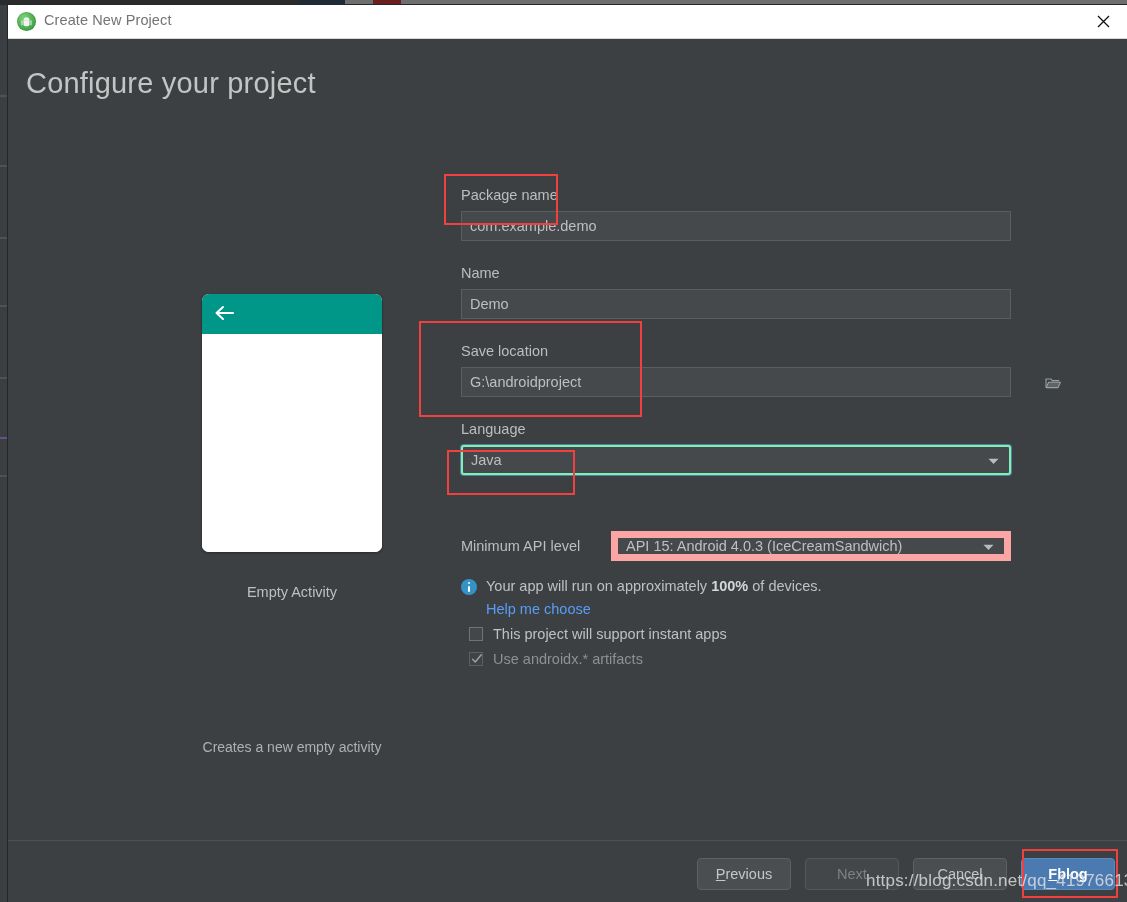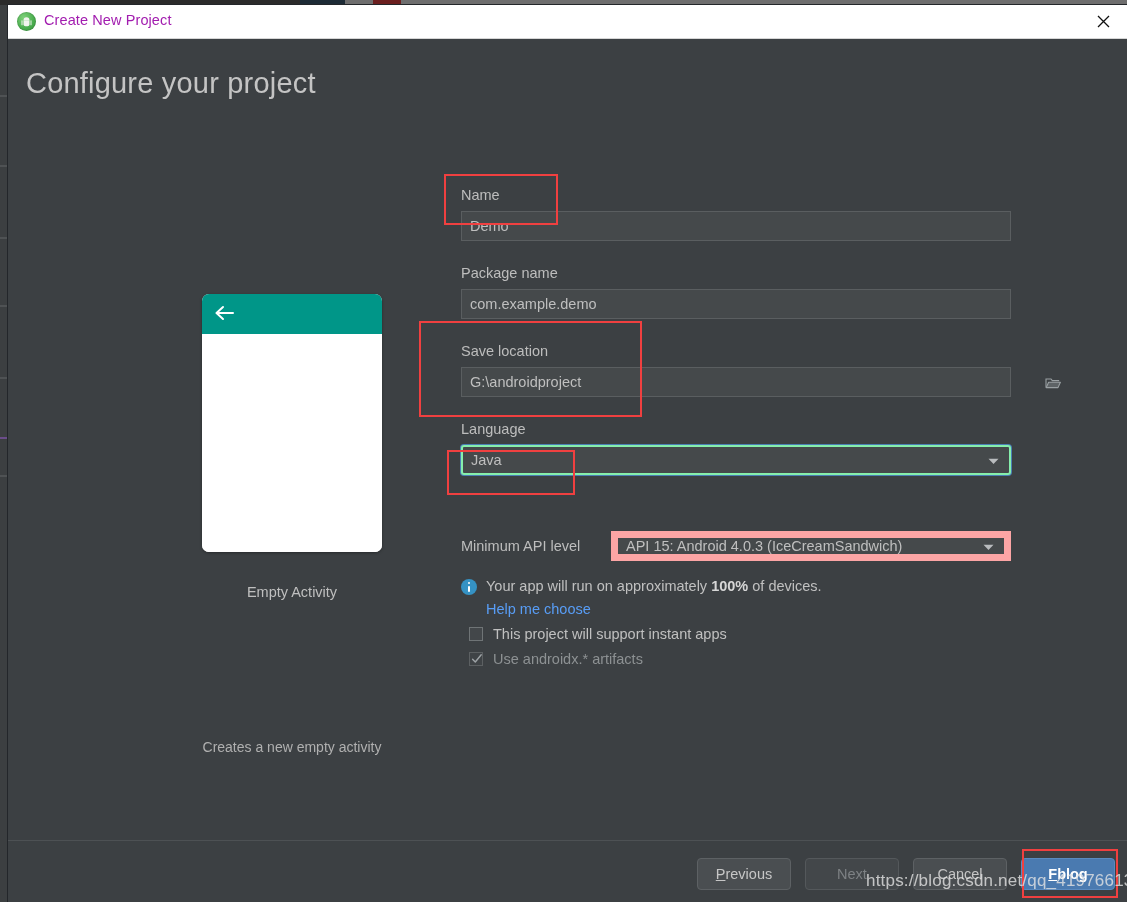--- a/index.html
+++ b/index.html
@@ -104,21 +104,21 @@
     background: #f2f4ef;
   }
   #app-icon .droid .arm-l { left: -0.6px; }
   #app-icon .droid .arm-r { right: -0.6px; }
 
   #window-title {
     position: absolute;
     left: 36px;
     top: 7px;
     font-size: 14.5px;
-    color: #a21caf;
+    color: #737373;
     letter-spacing: 0.1px;
   }
   #close-button {
     position: absolute;
     right: 0;
     top: 0;
     width: 47px;
     height: 32px;
     display: flex;
     align-items: center;
@@ -464,27 +464,27 @@
         </div>
         <div id="template-card-canvas"></div>
       </div>
       <div id="template-name">Empty Activity</div>
       <div id="template-description">Creates a new empty activity</div>
     </div>
 
     <div id="form">
 
       <div class="field-block">
+        <div class="field-label">Package name</div>
+        <input class="text-input" type="text" value="com.example.demo" style="">
+      </div>
+
+      <div class="field-block">
         <div class="field-label">Name</div>
         <input class="text-input" type="text" value="Demo" placeholder="Name" style="">
-      </div>
-
-      <div class="field-block">
-        <div class="field-label">Package name</div>
-        <input class="text-input" type="text" value="com.example.demo" style="">
       </div>
 
       <div class="field-block">
         <div class="field-label">Save location</div>
         <div class="input-with-button">
           <input class="text-input" type="text" value="G:\androidproject" style="">
           <div id="browse-button">
             <svg width="16" height="13" viewBox="0 0 16 13">
               <path d="M1 11.5 V3 H6 L7.3 4.6 H14.2" stroke="#9aa0a3" stroke-width="1.1" fill="none"></path>
               <path d="M1.2 11.6 L3.6 6.2 H15.4 L13 11.6 Z" fill="#5e6366" stroke="#9aa0a3" stroke-width="1.1" stroke-linejoin="round"></path>

